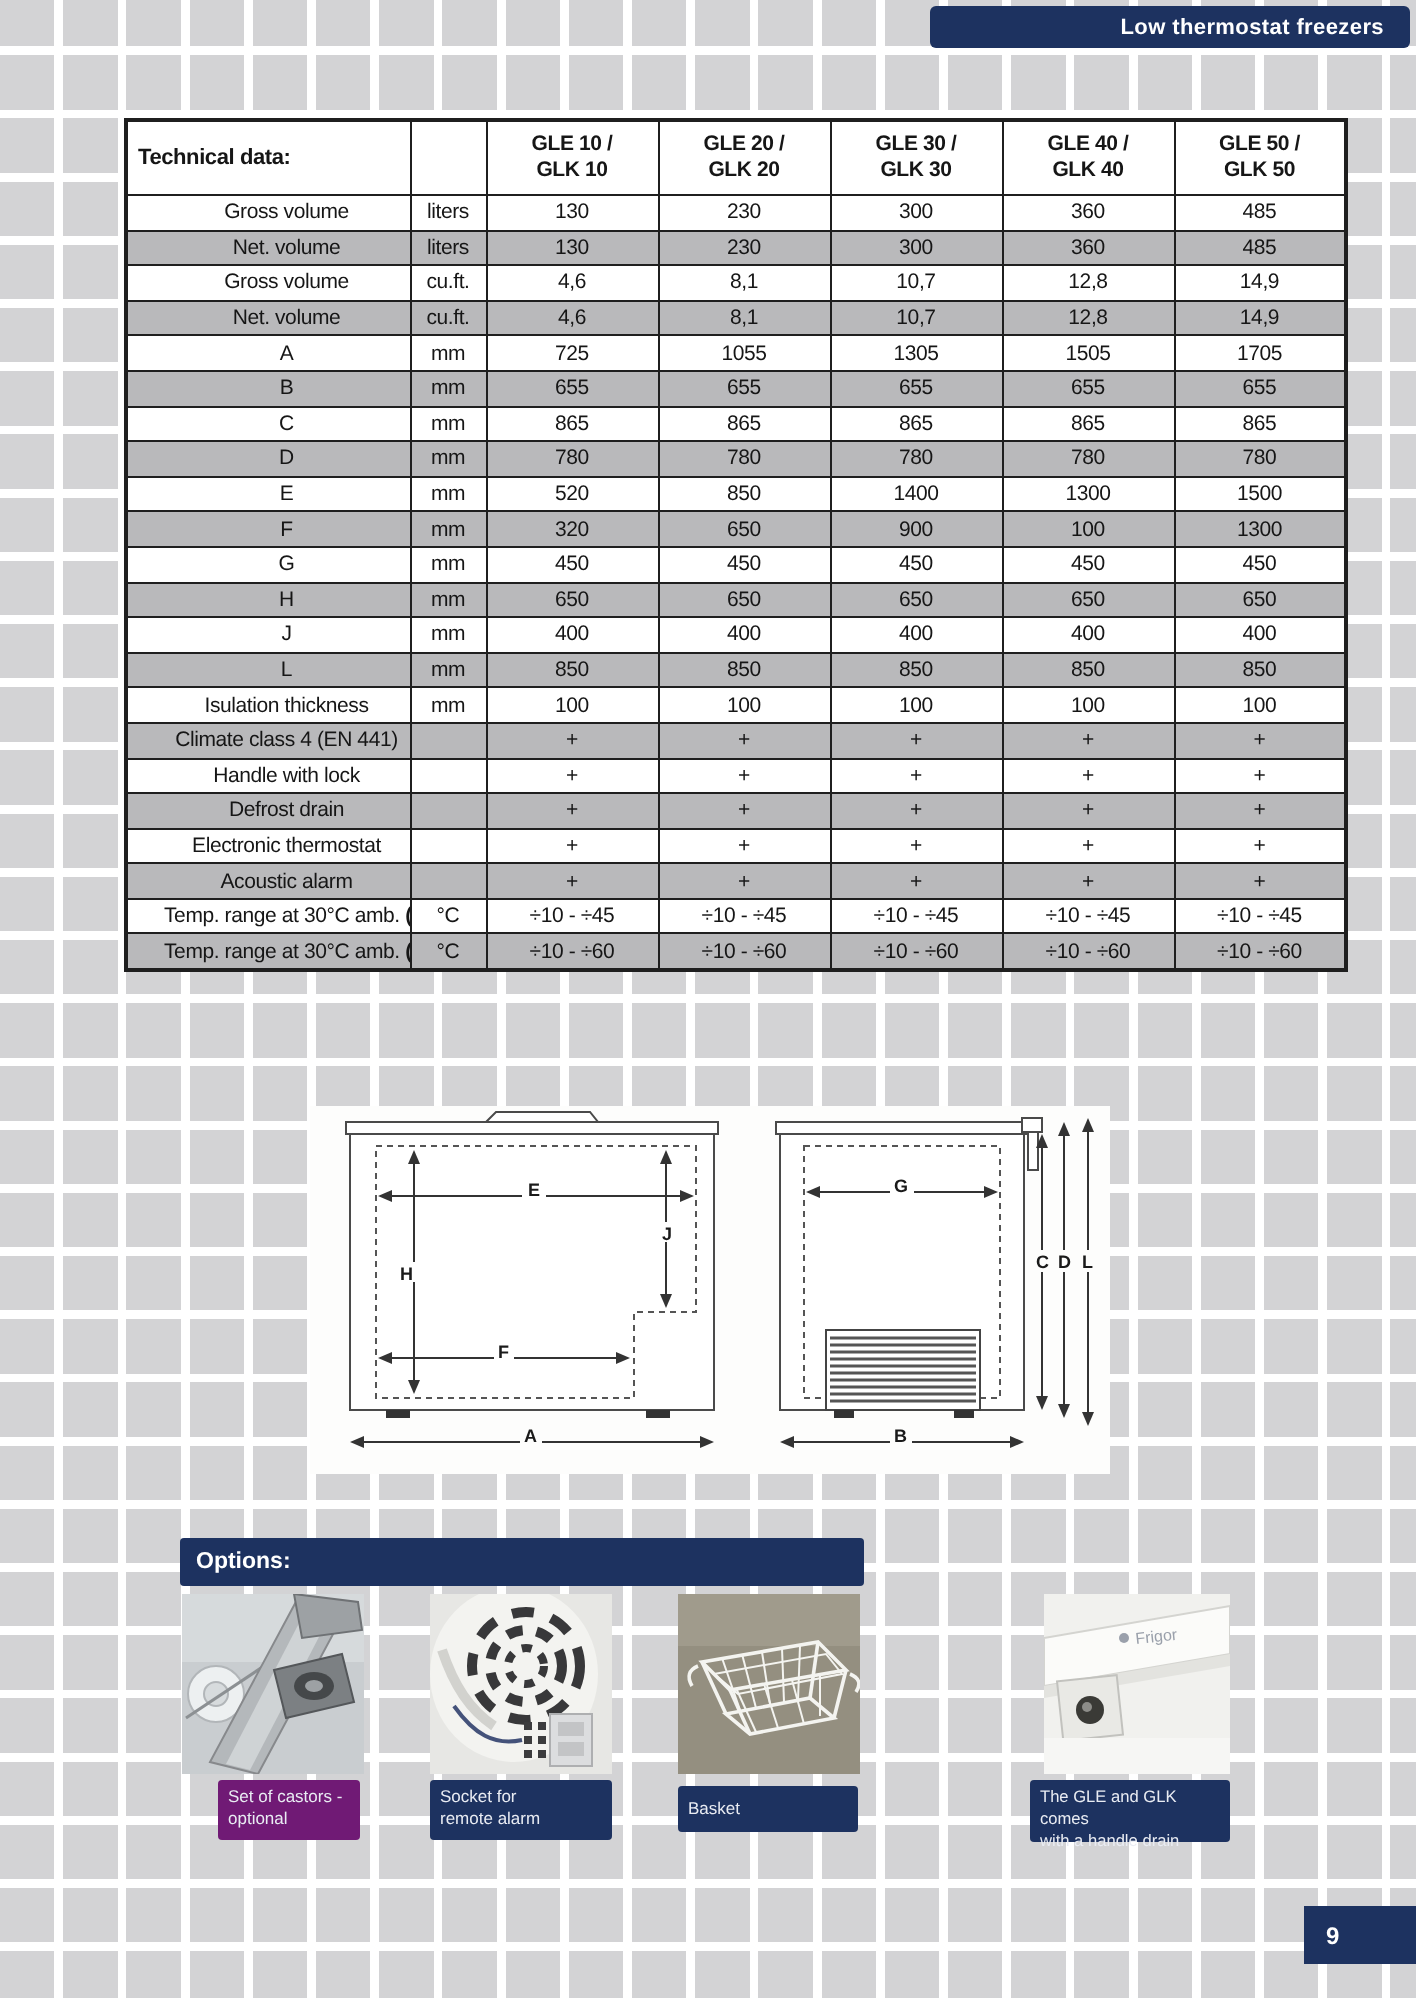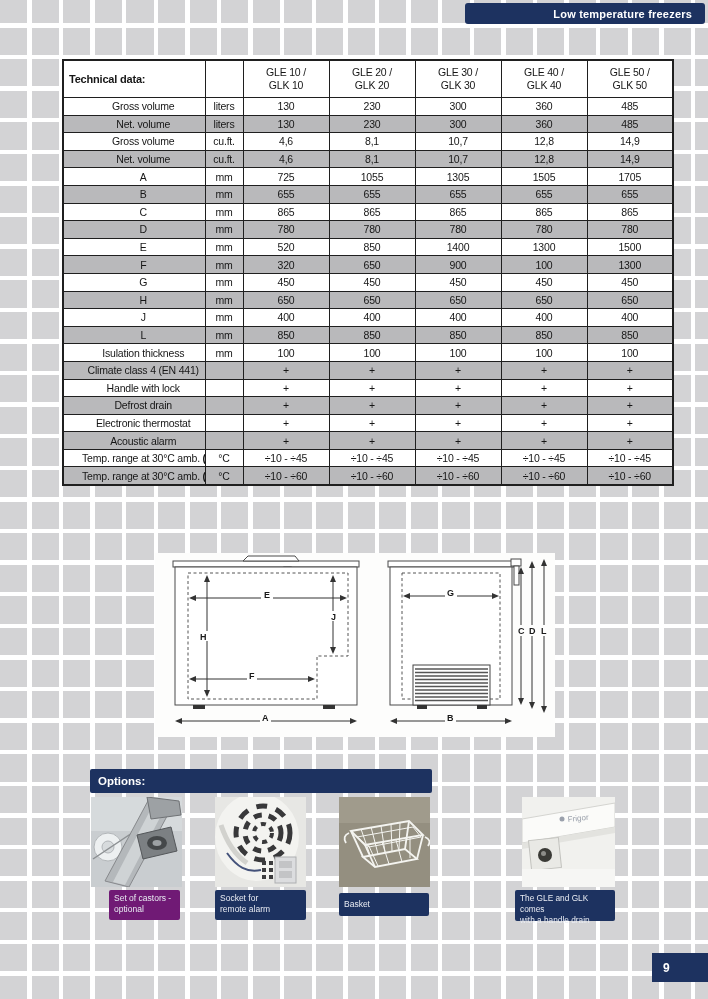--- a/index.html
+++ b/index.html
@@ -29,21 +29,21 @@
     background:#ffffff;color:#161616;
     font-size:10.5px;letter-spacing:-0.2px;
   }
   .tech-table th,.tech-table td{
     border:1px solid #1f1f1f;padding:0;vertical-align:middle;
     overflow:hidden;white-space:nowrap;
   }
   .tech-table{border:2px solid #1f1f1f;}
   .tech-table thead th{height:36px;font-size:10.5px;}
   .tech-table .title-cell{text-align:left;padding-left:5px;font-size:11px;}
-  .tech-table .model-col{text-align:center;font-weight:normal;white-space:pre-line;line-height:1.25;}
+  .tech-table .model-col{text-align:center;font-weight:bold;white-space:pre-line;line-height:1.25;}
   .tech-table tbody tr{height:17.6px;}
   .tech-table tbody tr.shade td{background:#b9b9bb;}
   .tech-table td.lbl{text-align:center;padding-left:18px;}
   .tech-table td.unit,.tech-table td.val{text-align:center;}
   col.c-label{width:142px;} col.c-unit{width:38px;} col.c-model{width:86px;}
 
   
   .diagram-panel{left:155px;top:553px;width:400px;height:184px;background:#fdfdfc;}
   .diagram-panel svg{display:block;}
   .dim-label{font-family:"Liberation Sans",sans-serif;font-size:9px;font-weight:bold;fill:#1a1a1a;}
@@ -64,21 +64,21 @@
   .page-num{
     left:652px;top:953px;width:56px;height:29px;
     display:flex;align-items:center;padding-left:11px;box-sizing:border-box;
     font-size:12px;font-weight:bold;
   }
 </style>
 </head>
 <body>
 
 <div class="abs navy header-band" style="background: rgb(29, 50, 96);">
-  <span>Low temperature freezers</span>
+  <span>Low thermostat freezers</span>
 </div>
 
 <table class="abs tech-table">
   <colgroup>
     <col class="c-label">
       <col class="c-unit">
     <col class="c-model">
       <col class="c-model">
       <col class="c-model">
       <col class="c-model">

